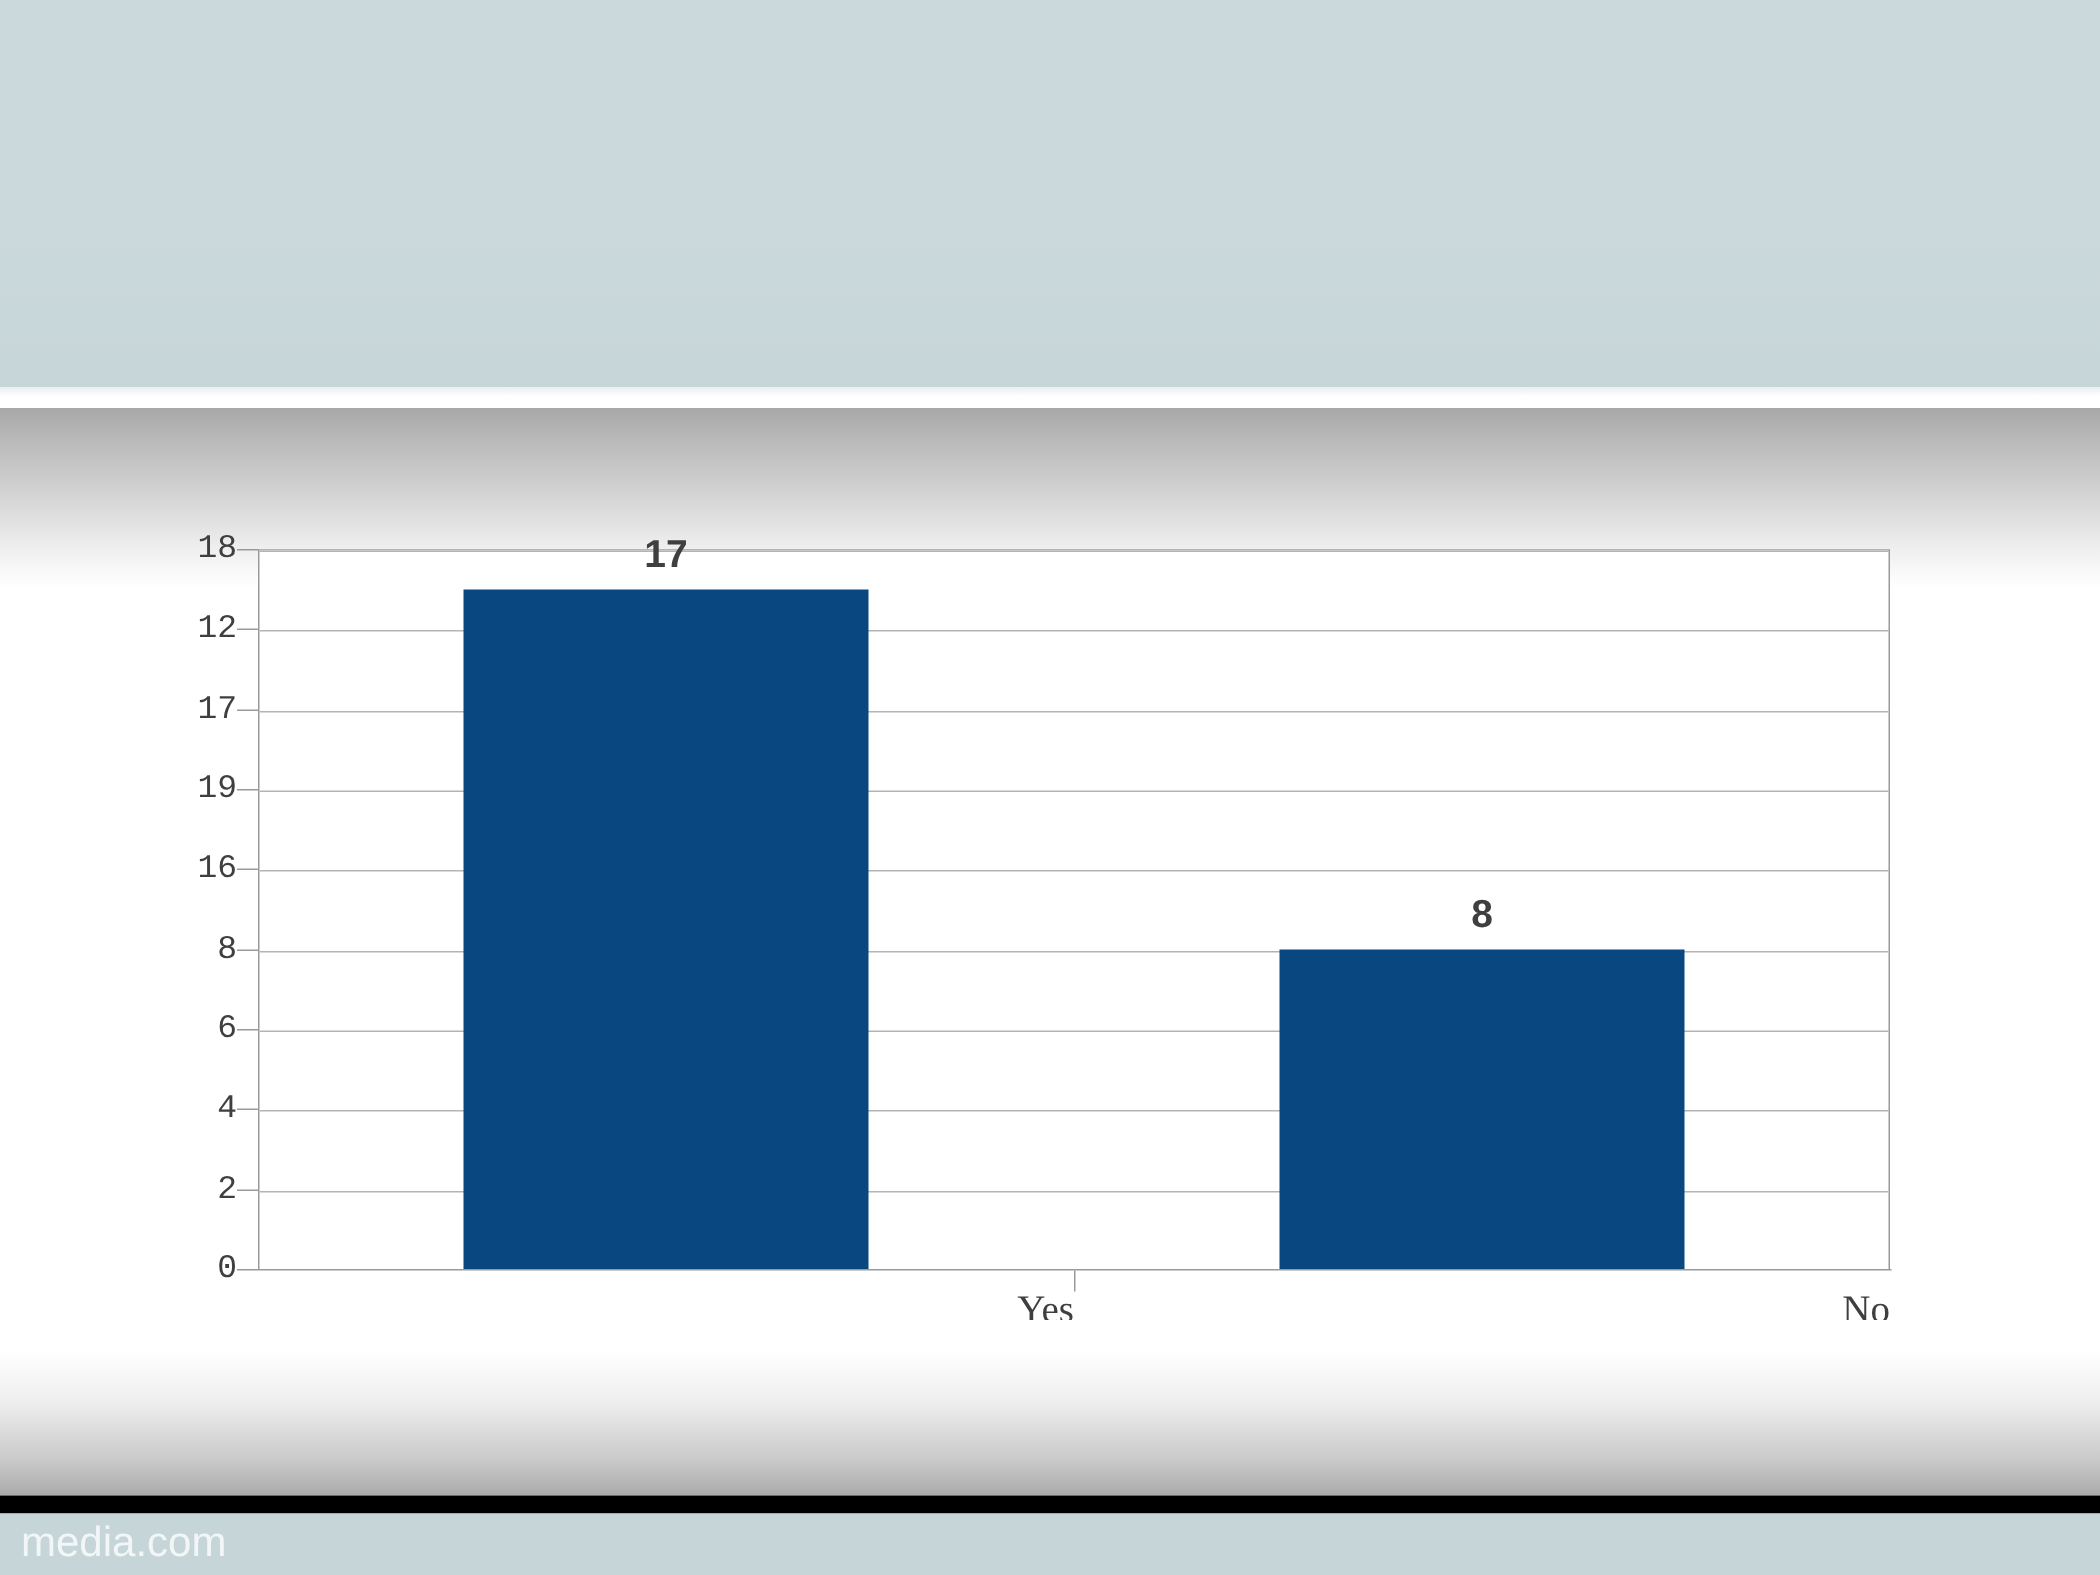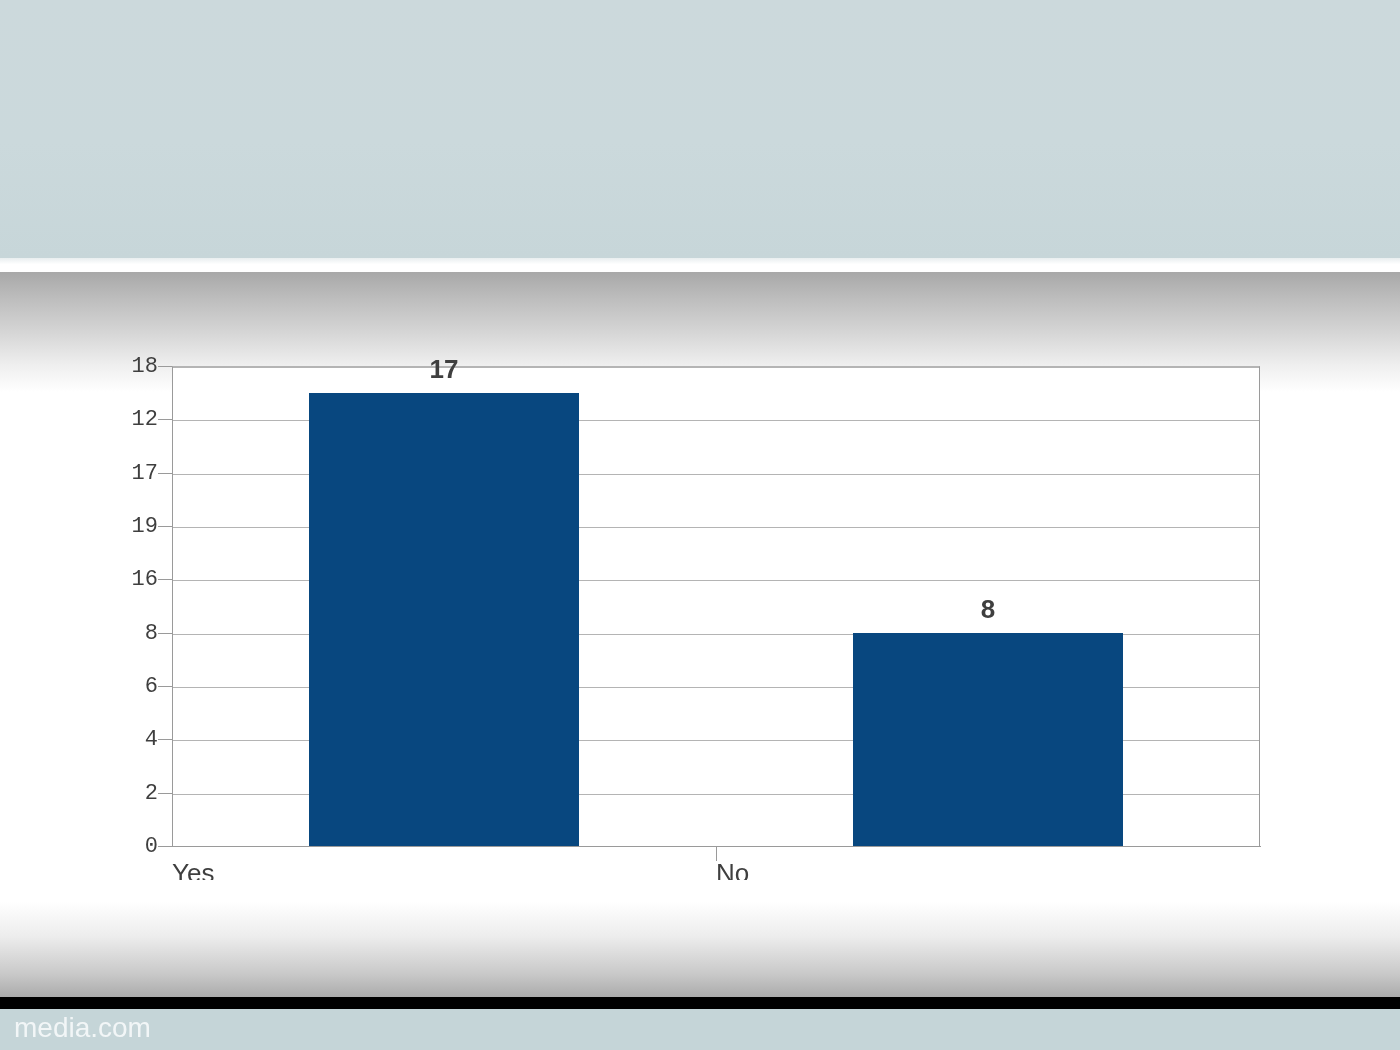--- a/index.html
+++ b/index.html
@@ -164,22 +164,22 @@
     text-align: center;
     font-family: "Liberation Sans", sans-serif;
     transform: translateY(-100%);
     font-weight: bold;
   }
   .cat-label {
     position: absolute;
     top: 528px;
     font-size: 26px;
     color: #3f3f3f;
-    text-align: left;
-    font-family: Liberation Sans, sans-serif;
+    text-align: right;
+    font-family: Liberation Serif, serif;
   }
   .cat-tick {
     position: absolute;
     top: 517px;
     width: 1px;
     height: 14px;
     background: #9a9a9a;
   }
 </style>
 </head>

